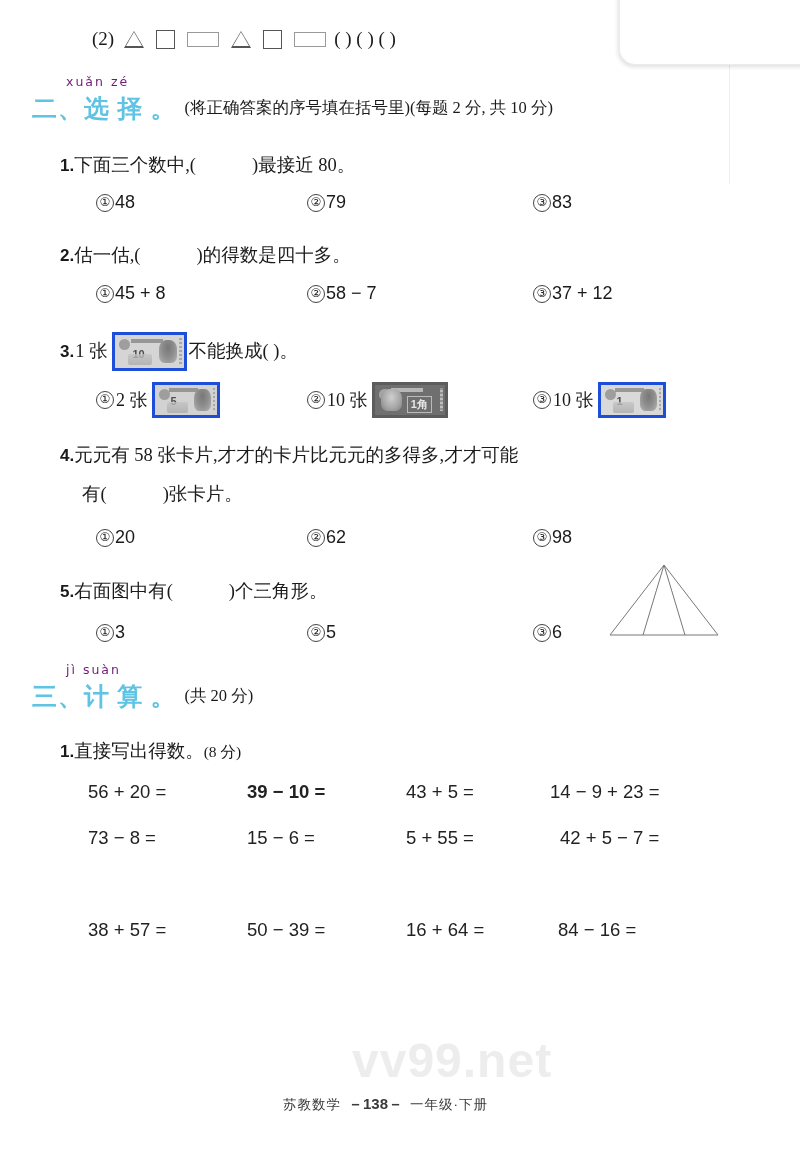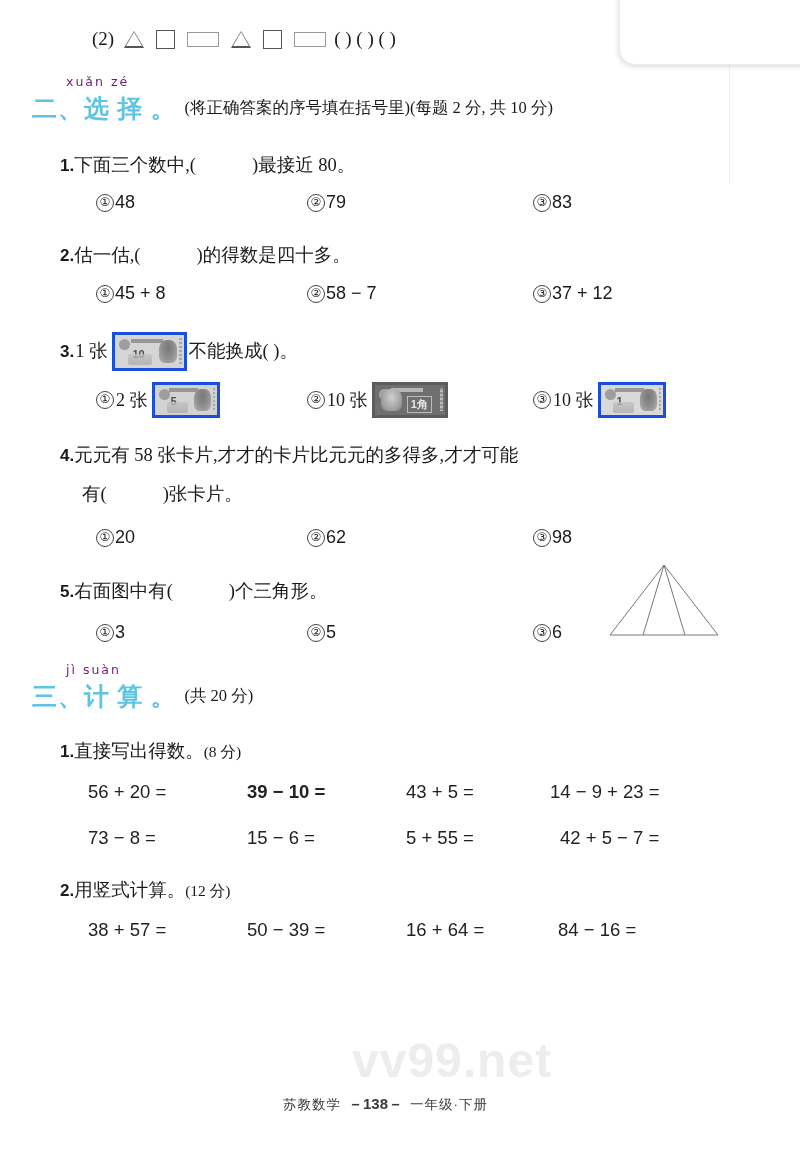--- a/index.html
+++ b/index.html
@@ -476,23 +476,20 @@
     <span class="calc" style="left:406px;">43 + 5 =</span>
     <span class="calc" style="left:550px;">14 − 9 + 23 =</span>
   </div>
   <div class="calc-row" style="left:0; top:827px;">
     <span class="calc" style="left:88px;">73 − 8 =</span>
     <span class="calc" style="left:247px;">15 − 6 =</span>
     <span class="calc" style="left:406px;">5 + 55 =</span>
     <span class="calc" style="left:518px;margin-left:42px;">42 + 5 − 7 =</span>
   </div>
 
-  <div class="q" style="left:60px; top:877px;">
-    <span class="q-no">2.</span><span class="cn">用竖式计算。</span><span class="cn" style="font-size:15.5px;">(12 分)</span>
-  </div>
   <div class="calc-row" style="left:0; top:919px;padding-left:12px;">
     <span class="calc" style="left:88px;">38 + 57 =</span>
     <span class="calc" style="left:247px;">50 − 39 =</span>
     <span class="calc" style="left:406px;">16 + 64 =</span>
     <span class="calc" style="left:558px;text-align:center;">84 − 16 =</span>
   </div>
 
   <div class="watermark">vv99.net</div>
   <div class="footer">
     <span class="pub cn">苏教数学</span>

